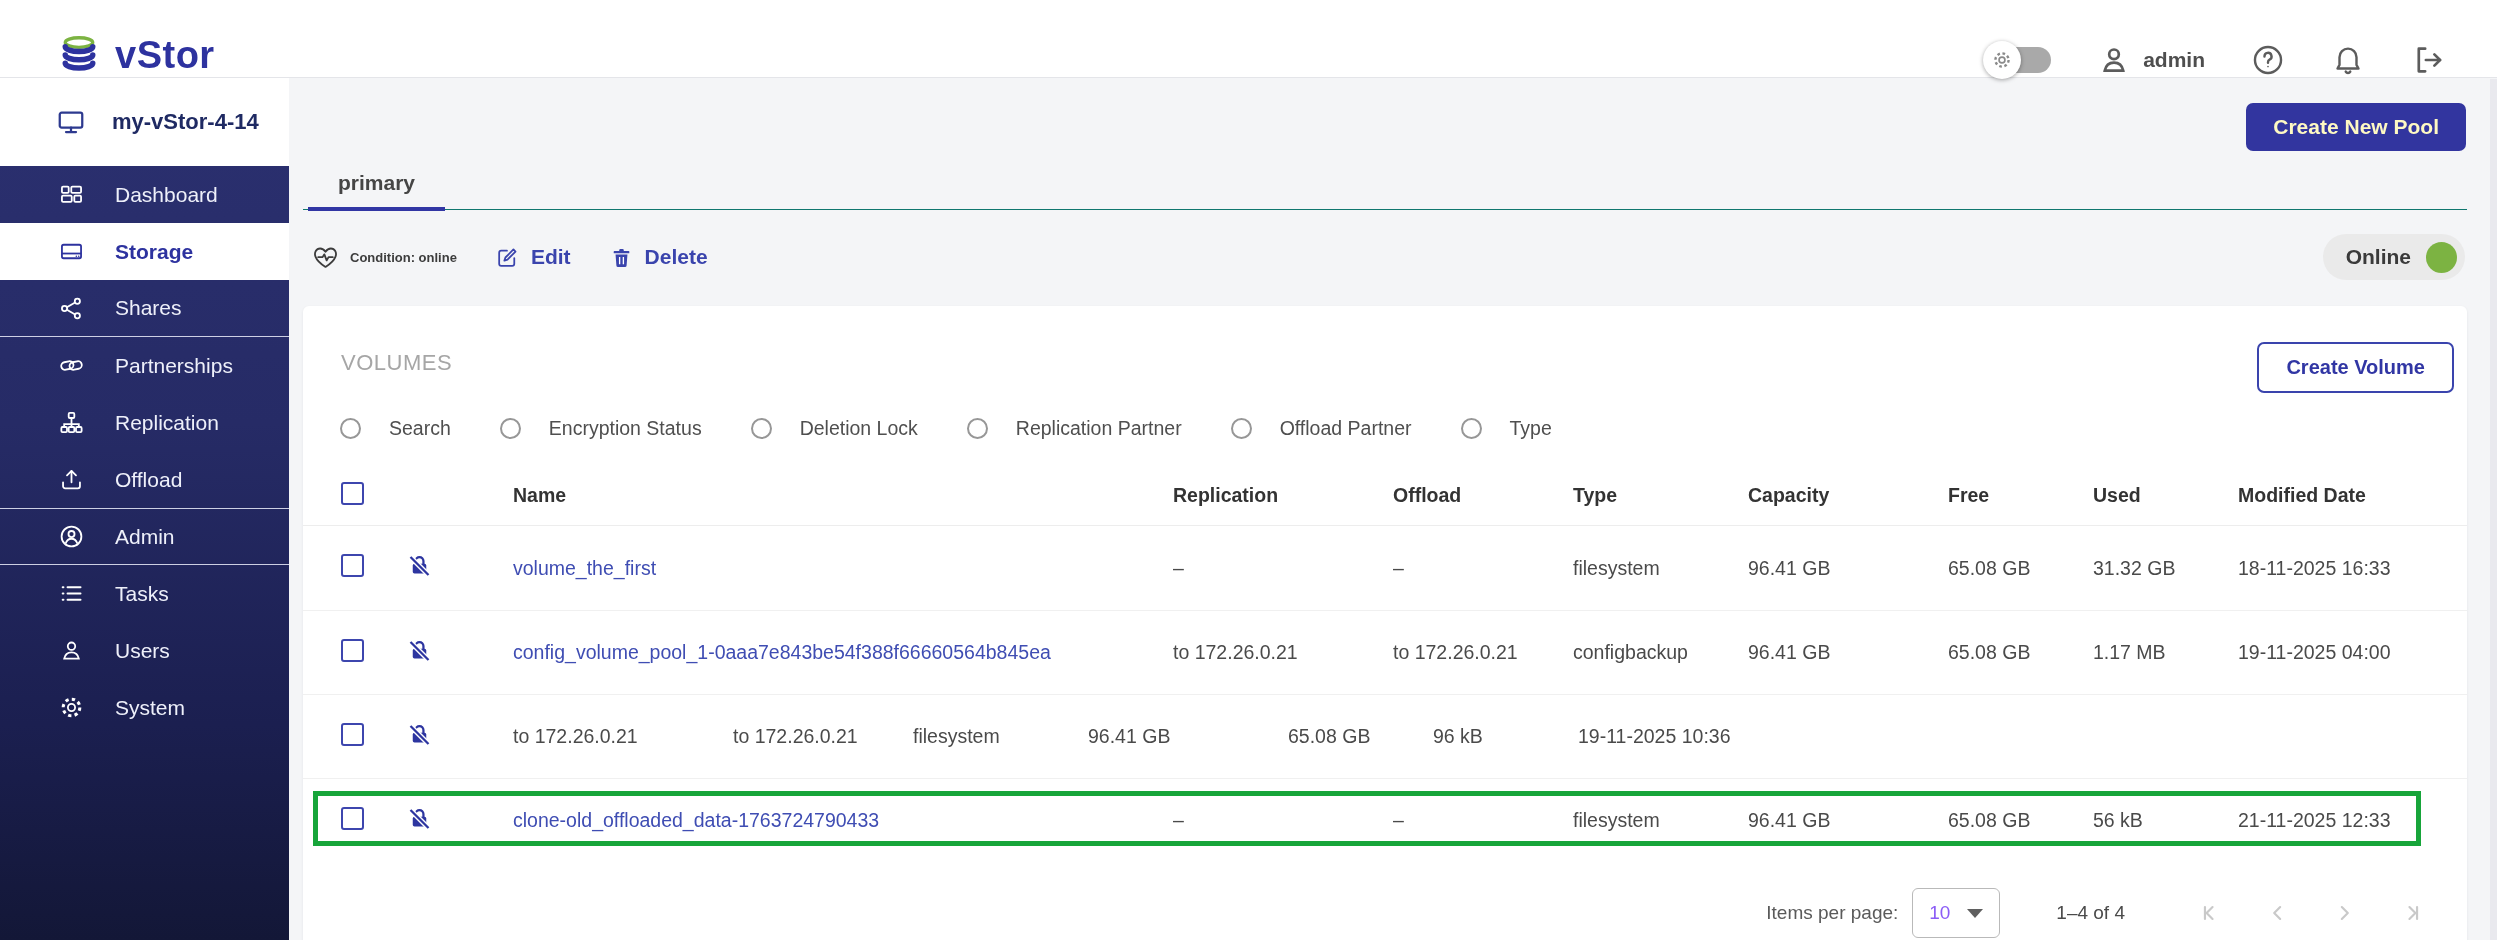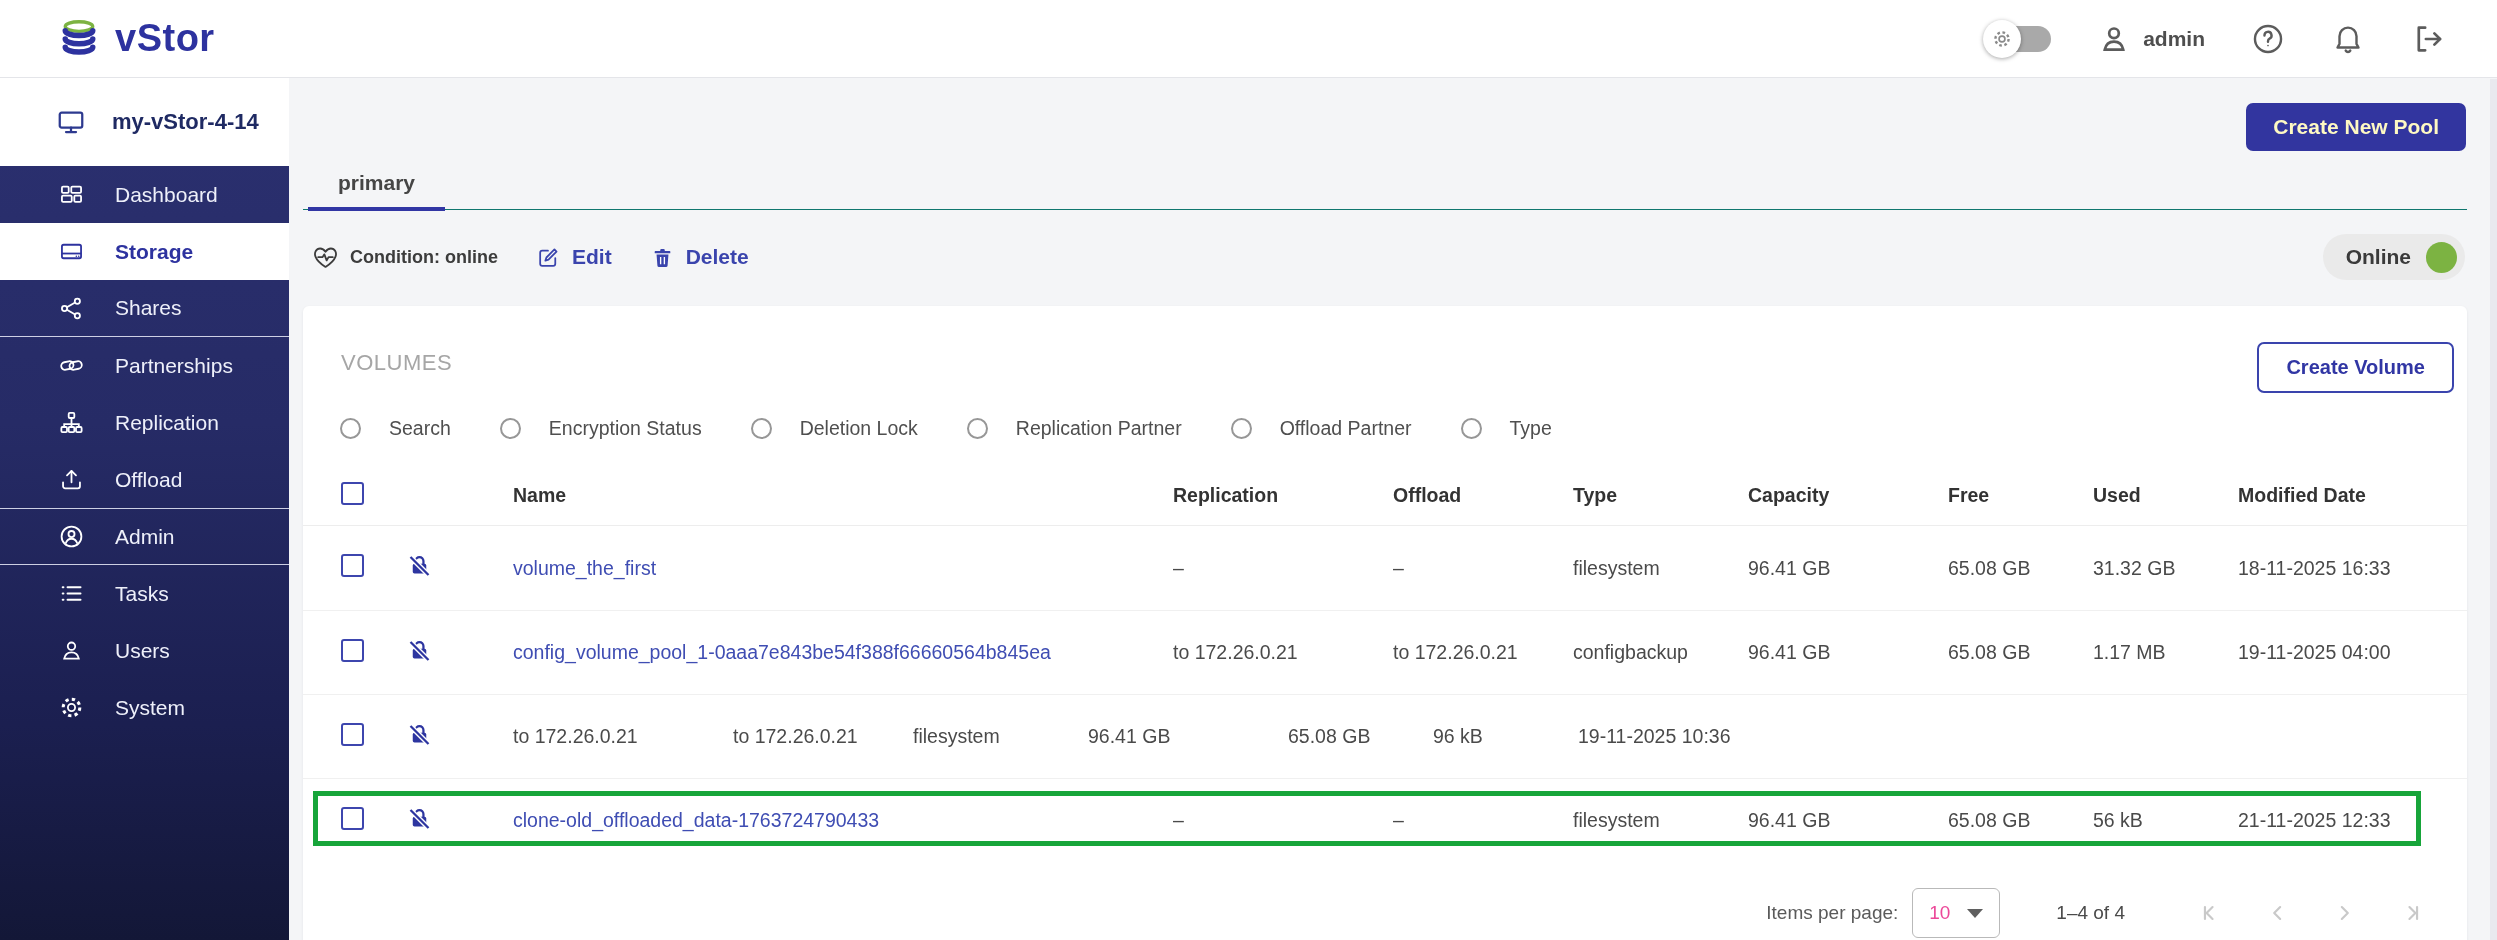--- a/index.html
+++ b/index.html
@@ -1,21 +1,21 @@
 <!DOCTYPE html>
 <html><head>
 <meta charset="utf-8">
 <style>
   * { margin:0; padding:0; box-sizing:border-box; }
   html,body { width:2497px; height:940px; overflow:hidden;
     font-family:"Liberation Sans", sans-serif; background:#f4f5f7; }
 
   
   .app-header { position:relative; height:78px; background:#fff;
-    border-bottom:1px solid #e4e5e9; display:flex; align-items:center;
+    border-bottom:1px solid #e4e5e9; display:flex; align-items:flex-end;
     justify-content:space-between; padding:0 52px 0 57px; z-index:5; }
   .logo { display:flex; align-items:center; gap:14px; }
   .logo-text { font-size:38px; font-weight:800; color:#2d329f; letter-spacing:.5px; }
   .header-right { display:flex; align-items:center; gap:46px; }
   .theme-toggle { position:relative; width:62px; height:26px; background:#a9a9a9;
     border-radius:14px; cursor:pointer; }
   .theme-knob { position:absolute; left:-6px; top:-6px; width:38px; height:38px;
     border-radius:50%; background:#fff; box-shadow:0 1px 4px rgba(0,0,0,.35);
     display:flex; align-items:center; justify-content:center; }
   .user-chip { display:flex; align-items:center; gap:12px; font-size:21px;
@@ -44,21 +44,21 @@
   .main { position:relative; flex:1; padding:0 30px 0 14px; }
   .create-pool-btn { position:absolute; top:25px; right:31px; height:48px;
     background:#32359f; color:#fef9c3; font-weight:800; font-size:21px;
     border:none; border-radius:7px; padding:0 27px; cursor:pointer;
     font-family:inherit; }
   .tabbar { margin-top:93px; border-bottom:1px solid #0f766e; padding-left:5px; }
   .tab { display:inline-block; padding:0 30px 12px; font-size:21px; font-weight:600;
     color:#454545; border-bottom:4px solid #3136a4; margin-bottom:-2px; cursor:pointer; }
 
   .cond-row { display:flex; align-items:center; margin-top:22px; padding:0 2px 0 9px; height:50px; }
-  .cond { display:flex; align-items:center; gap:11px; font-size:18px; font-weight:700; color:#3c3c3c; }
+  .cond { display:flex; align-items:center; gap:11px; font-size:13px; font-weight:700; color:#3c3c3c; }
   .cond svg { width:27px; height:27px; color:#3c3c3c; }
   .link-btn { display:flex; align-items:center; gap:11px; background:none; border:none;
     color:#3a44ad; font-weight:700; font-size:21px; margin-left:38px; cursor:pointer;
     font-family:inherit; }
   .link-btn svg { width:25px; height:25px; }
   .spacer { flex:1; }
   .online-pill { display:flex; align-items:center; gap:15px; background:#eaeaea;
     border-radius:26px; height:46px; padding:0 8px 0 23px; }
   .online-pill span { font-size:21px; font-weight:700; color:#3a3a3a; }
   .online-dot { width:31px; height:31px; border-radius:50%; background:#7cb342; }
@@ -93,21 +93,21 @@
   .lock-icon { width:27px; height:27px; }
   .name-link { color:#3f4db3; cursor:pointer; text-decoration:none; }
   .hl::after { content:""; position:absolute; left:10px; right:46px; top:12px;
     bottom:16px; border:5px solid #17a53a; pointer-events:none; }
 
   .pagination { display:flex; align-items:center; justify-content:flex-end;
     margin-top:26px; padding-right:44px; font-size:19px; color:#4f4f4f; }
   .ipp-label { margin-right:14px; color:#5a5a5a; }
   .ipp-select { width:88px; height:50px; border:1px solid #b9b9b9; border-radius:6px;
     display:flex; align-items:center; justify-content:center; gap:17px; cursor:pointer; }
-  .ipp-select .val { font-size:19px; color:#ec4899; }
+  .ipp-select .val { font-size:19px; color:#8b5cf6; }
   .caret { width:0; height:0; border-left:8px solid transparent;
     border-right:8px solid transparent; border-top:9px solid #5f5f5f; }
   .range { margin:0 34px 0 56px; color:#4a4a4a; }
   .pg-btn { width:26px; height:26px; color:#c9c9c9; margin-left:40px; cursor:default; }
 
   .scroll-strip { position:absolute; right:0; top:79px; width:7px; height:861px;
     background:#e9e9ee; }
 </style>
 </head>
 <body>

